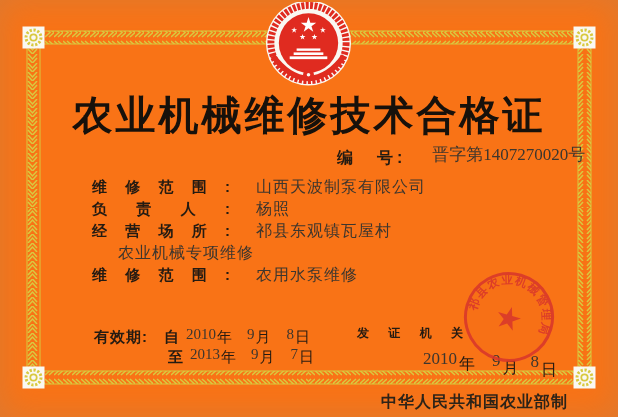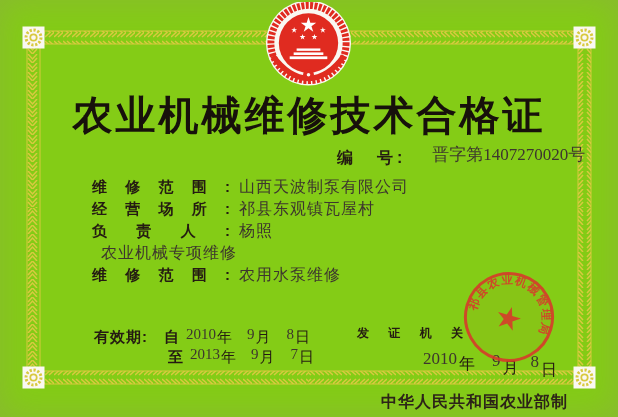--- a/index.html
+++ b/index.html
@@ -1,18 +1,18 @@
 <!DOCTYPE html>
 <html><head>
 <meta charset="utf-8">
 <style>
   html,body{margin:0;padding:0;background:#e9e5da;}
   .page{
     position:relative;width:618px;height:417px;overflow:hidden;
-    background:#84cc16;
+    background:#f97316;
     box-shadow:inset 0 0 34px rgba(150,140,115,.30);
     font-family:"Liberation Sans",sans-serif;
     color:#241b12;
   }
   .layer{position:absolute;left:0;top:0;}
   .emblem{position:absolute;left:261px;top:2px;width:95px;height:84px;}
   .title{
     position:absolute;left:0;right:0;top:88px;text-align:center;
     font-size:40px;font-weight:900;letter-spacing:3px;color:#17110b;
     font-family:"Liberation Sans",sans-serif;white-space:nowrap;
@@ -21,21 +21,21 @@
   .num-label{font-weight:bold;font-size:16px;letter-spacing:4px;}
   .num-value{margin-left:26px;position:relative;top:-3px;}
   .typed{font-family:"Liberation Serif",serif;color:#3d362e;}
   .num-value{font-size:17px;}
   .fields{position:absolute;left:92px;top:177px;}
   .field-row{display:flex;height:22px;align-items:baseline;white-space:nowrap;}
   .field-label{
     display:inline-block;width:138px;font-weight:bold;font-size:15px;
     text-align:justify;text-align-last:justify;color:#241b12;
   }
-  .field-value{margin-left:9px;font-size:16px;letter-spacing:1px;}
+  .field-value{margin-left:26px;font-size:16px;letter-spacing:1px;}
   .validity{position:absolute;left:94px;top:328px;font-size:15px;}
   .vrow{display:flex;align-items:baseline;height:20px;white-space:nowrap;}
   .vrow2{margin-left:74px;}
   .vlabel{font-weight:bold;letter-spacing:1px;}
   .vprefix{margin-left:16px;font-weight:bold;}
   .vrow2 .vprefix{margin-left:0;}
   .d{position:relative;top:-3px;font-size:15px;}
   .d-year{margin-left:7px;}
   .d-month{margin-left:15px;}
   .d-day{margin-left:16px;}
@@ -147,26 +147,26 @@
     <span class="num-label">编　号:</span>
     <span class="num-value typed">晋字第1407270020号</span>
   </div>
 
   <div class="fields">
     <div class="field-row">
       <span class="field-label">维修范围:</span>
       <span class="field-value typed">山西天波制泵有限公司</span>
     </div>
     <div class="field-row">
+      <span class="field-label">负责人:</span>
+      <span class="field-value typed">杨照</span>
+    </div>
+    <div class="field-row">
       <span class="field-label">经营场所:</span>
       <span class="field-value typed">祁县东观镇瓦屋村</span>
-    </div>
-    <div class="field-row">
-      <span class="field-label">负责人:</span>
-      <span class="field-value typed">杨照</span>
     </div>
     <div class="field-row">
       <span class="field-value typed">农业机械专项维修</span>
     </div>
     <div class="field-row">
       <span class="field-label">维修范围:</span>
       <span class="field-value typed">农用水泵维修</span>
     </div>
   </div>
 

